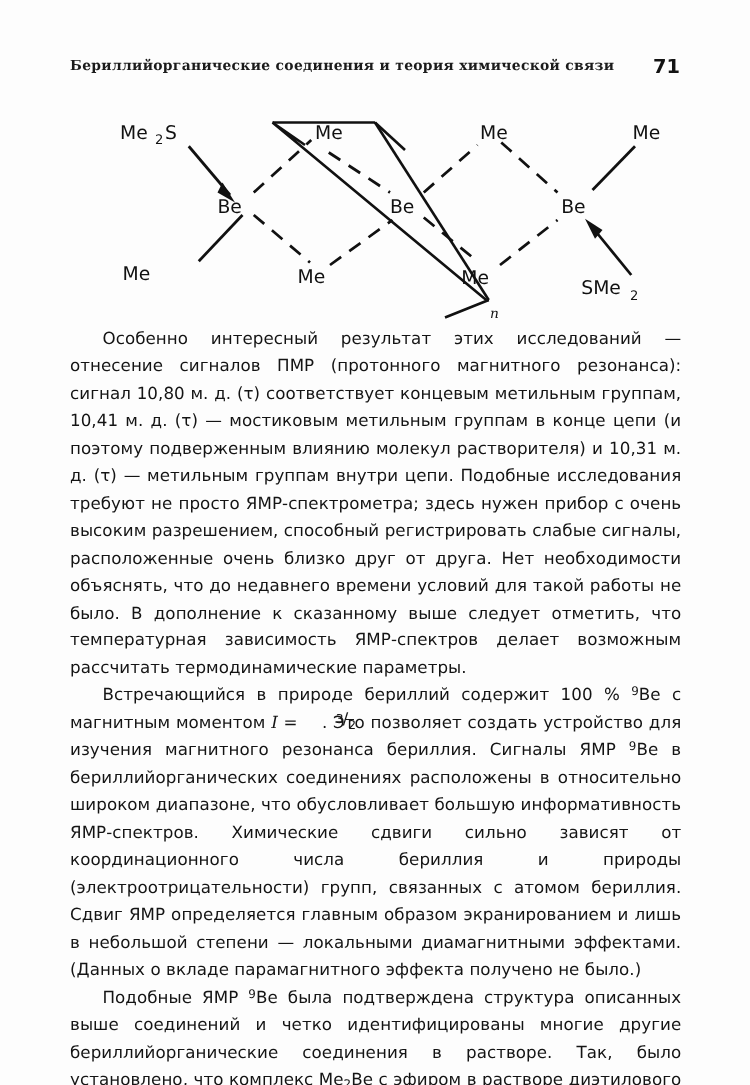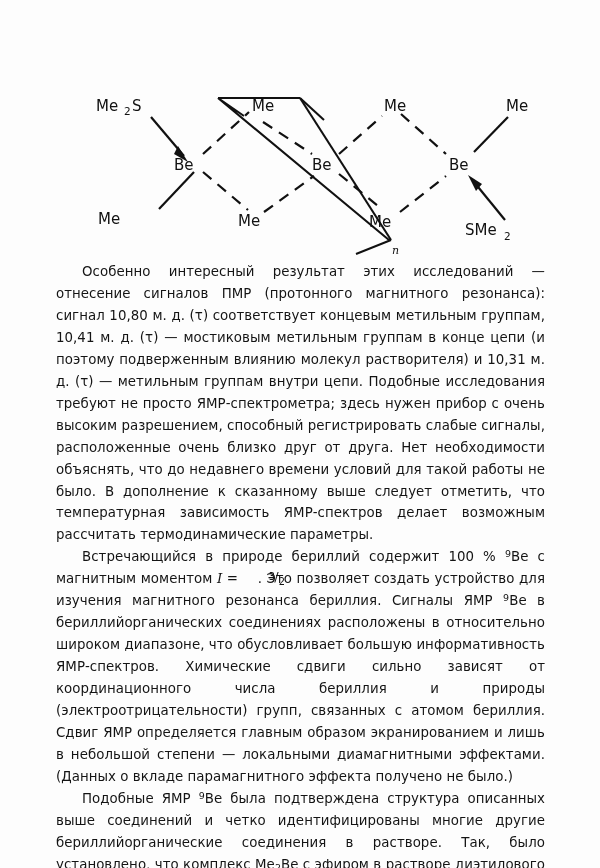--- a/index.html
+++ b/index.html
@@ -134,20 +134,24 @@
     left: 10px;
     top: 0.14em;
     font-size: 9.8px;
   }
 </style>
 </head>
 <body>
 
 <div id="page">
 
+  <div id="running-head">
+    <div class="rh-title">Бериллийорганические соединения и теория химической связи</div>
+    <div class="rh-page">71</div>
+  </div>
 
   <div id="scheme">
     <svg width="488" height="172" viewBox="0 0 488 172" xmlns="http://www.w3.org/2000/svg">
 
       <g stroke="#111111" stroke-width="2.1" fill="none" stroke-linejoin="miter">
 
         <path d="M 188 32 L 162 14 L 333 156"></path>
 
         <path d="M 244 14 L 268 36"></path>
         <path d="M 268 36 L 335 95" style="display:none"></path>

